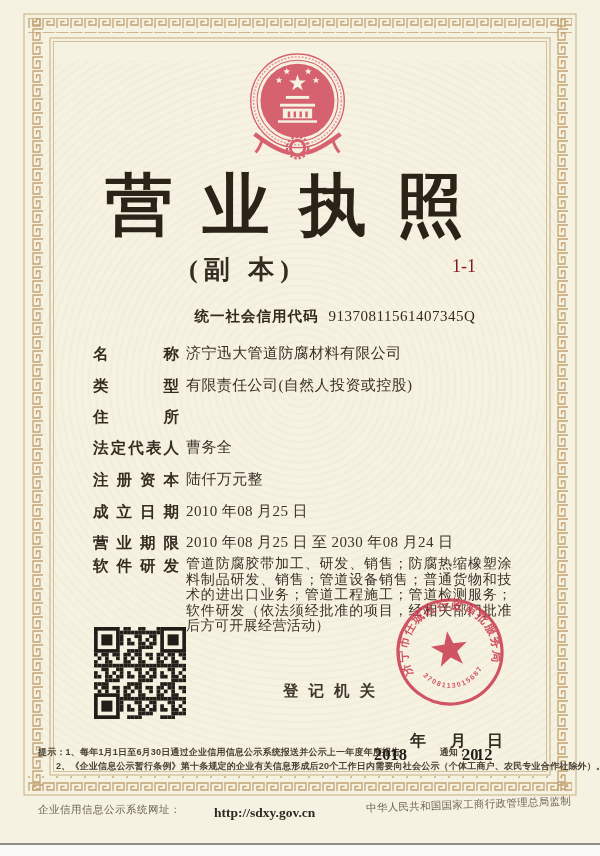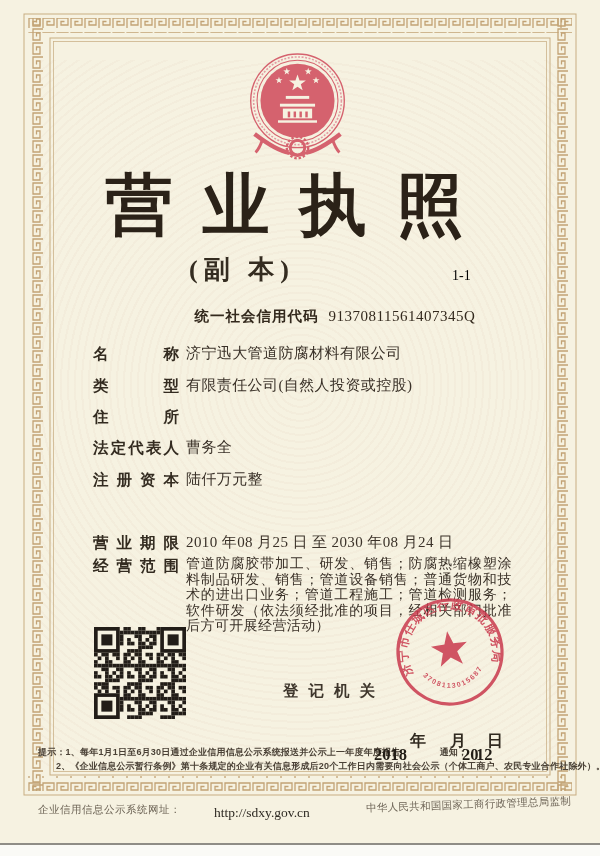--- a/index.html
+++ b/index.html
@@ -19,22 +19,22 @@
 
   .emblem{left:239px;top:48px;width:117px;height:129px;}
 
   .title{left:0;top:168px;width:554px;text-align:center;
     font-size:67px;font-weight:bold;letter-spacing:30px;padding-left:45px;
     color:#2b2218;box-sizing:border-box;line-height:1.1;}
   .subtitle{left:0;top:252px;width:478px;text-align:center;
     font-family:"Liberation Serif","DejaVu Serif",serif;
     font-size:26px;font-weight:600;letter-spacing:6px;padding-left:6px;
     color:#342c20;box-sizing:border-box;}
-  .copy-num{left:452px;top:256px;font-size:14px;color:#000000;
-    font-family:"Liberation Serif","DejaVu Serif",serif;margin-top:12px;}
+  .copy-num{left:452px;top:256px;font-size:18px;color:#7f1d1d;
+    font-family:"Liberation Serif","DejaVu Serif",serif;}
 
   .credit{left:0;top:307px;width:600px;text-align:center;padding-left:70px;box-sizing:border-box;}
   .credit .lbl{font-size:14.5px;font-weight:bold;color:#33291d;letter-spacing:1px;}
   .credit .val{font-size:15px;font-family:"Liberation Serif","DejaVu Serif",serif;
     color:#33291d;margin-left:10px;letter-spacing:.5px;}
 
   .frow{position:absolute;left:0;top:0;width:505px;height:20px;}
   .flabel{position:absolute;left:93px;width:86px;font-size:15.5px;font-weight:bold;
     color:#332b20;text-align:justify;text-align-last:justify;-moz-text-align-last:justify;}
   .fvalue{position:absolute;left:186px;width:326px;font-size:15px;color:#3a3128;
@@ -52,21 +52,21 @@
   .stamp span{position:absolute;top:745px;font-size:16.5px;font-weight:bold;
     font-family:"Liberation Serif","DejaVu Serif",serif;color:#221d16;}
   .s-year{left:374px;} .s-month{left:428px;margin-left:48px;} .s-day{left:462px;}
 
   .note{position:absolute;font-size:9px;font-weight:bold;color:#4a4136;letter-spacing:.2px;white-space:nowrap;}
   .note1{left:38px;top:746px;}
   .note2{left:56px;top:760px;}
   .note-gap{display:inline-block;width:30px;}
 
   .f-weblabel{left:38px;top:803px;font-size:10.5px;color:#6b6254;letter-spacing:.5px;}
-  .f-url{left:214px;top:805px;font-size:13.5px;font-weight:normal;color:#2e2a23;
+  .f-url{left:214px;top:805px;font-size:13.5px;font-weight:bold;color:#2e2a23;
     font-family:"Liberation Serif","DejaVu Serif",serif;}
   .f-issuer{left:366px;top:798px;font-size:10.5px;color:#6e6557;transform:rotate(-2deg);letter-spacing:.3px;}
 
   .scan-bottom{left:0;top:843px;width:600px;height:13px;background:#fafaf6;border-top:2px solid #8f8d86;}
 </style>
 </head>
 <body>
 
 <div class="page">
 
@@ -146,26 +146,30 @@
     <div class="flabel">住所</div>
   </div>
   <div class="frow" style="top:438px">
     <div class="flabel">法定代表人</div>
     <div class="fvalue">曹务全</div>
   </div>
   <div class="frow" style="top:470px">
     <div class="flabel">注册资本</div>
     <div class="fvalue">陆仟万元整</div>
   </div>
+  <div class="frow" style="top:502px">
+    <div class="flabel">成立日期</div>
+    <div class="fvalue">2010 年08 月25 日</div>
+  </div>
   <div class="frow" style="top:533px">
     <div class="flabel">营业期限</div>
     <div class="fvalue">2010 年08 月25 日 至 2030 年08 月24 日</div>
   </div>
   <div class="frow" style="top:556px">
-    <div class="flabel">经营范围</div>
+    <div class="flabel">软件研发</div>
     <div class="fvalue multi">管道防腐胶带加工、研发、销售；防腐热缩橡塑涂料制品研发、销售；管道设备销售；普通货物和技术的进出口业务；管道工程施工；管道检测服务；软件研发（依法须经批准的项目，经相关部门批准后方可开展经营活动）</div>
   </div>
 
   <svg class="abs qr" viewBox="0 0 92 92" fill="#221d18">
       <rect x="29.44" y="0" width="3.68" height="3.68"></rect>
       <rect x="33.120000000000005" y="0" width="3.68" height="3.68"></rect>
       <rect x="44.160000000000004" y="0" width="3.68" height="3.68"></rect>
       <rect x="47.84" y="0" width="3.68" height="3.68"></rect>
       <rect x="62.56" y="0" width="3.68" height="3.68"></rect>
       <rect x="25.76" y="3.68" width="3.68" height="3.68"></rect>

